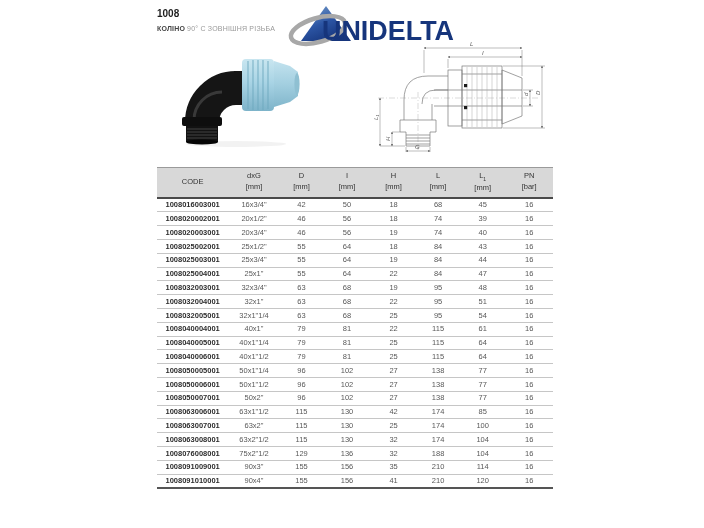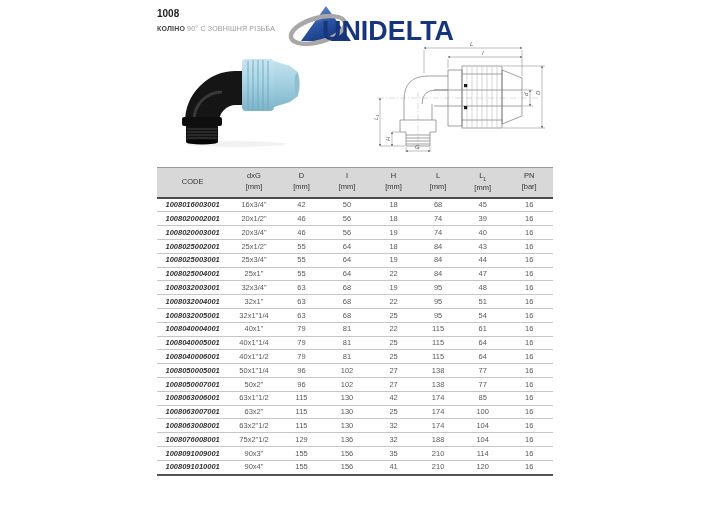--- a/index.html
+++ b/index.html
@@ -17,21 +17,21 @@
   .photo{position:absolute;left:178px;top:54px;}
   .drawing{position:absolute;left:370px;top:40px;}
   table.spec{position:absolute;left:157px;top:167px;width:396px;border-collapse:collapse;
              font-size:7.5px;table-layout:fixed;}
   table.spec thead th{background:var(--hdr-bg);color:#333;font-weight:normal;
              border-top:1px solid #9a9a9a;border-bottom:2px solid var(--dark-line);
              padding:3px 0;line-height:1.45;vertical-align:middle;}
   table.spec thead th sub{font-size:5px;}
   table.spec td{height:12.8px;padding:0;text-align:center;color:var(--cell);
              border-bottom:1px solid var(--line);line-height:1;}
-  table.spec td.code{font-weight:bold;color:var(--code);font-style:italic;}
+  table.spec td.code{font-weight:bold;color:var(--code);}
   table.spec tbody tr:last-child td{border-bottom:2px solid #555;}
   svg text{font-family:"Liberation Sans",sans-serif;}
   .dim-label{font-style:italic;font-size:6px;fill:var(--draw-label);}
 </style>
 </head>
 <body>
 
 <div id="page">
 
   <div class="title-code">1008</div>
@@ -320,20 +320,30 @@
           <td class="code">1008050005001</td>
           <td>50x1"1/4</td>
           <td>96</td>
           <td>102</td>
           <td>27</td>
           <td>138</td>
           <td>77</td>
           <td>16</td>
         </tr>
         <tr>
+          <td class="code">1008050006001</td>
+          <td>50x1"1/2</td>
+          <td>96</td>
+          <td>102</td>
+          <td>27</td>
+          <td>138</td>
+          <td>77</td>
+          <td>16</td>
+        </tr>
+        <tr>
           <td class="code">1008050007001</td>
           <td>50x2"</td>
           <td>96</td>
           <td>102</td>
           <td>27</td>
           <td>138</td>
           <td>77</td>
           <td>16</td>
         </tr>
         <tr>

